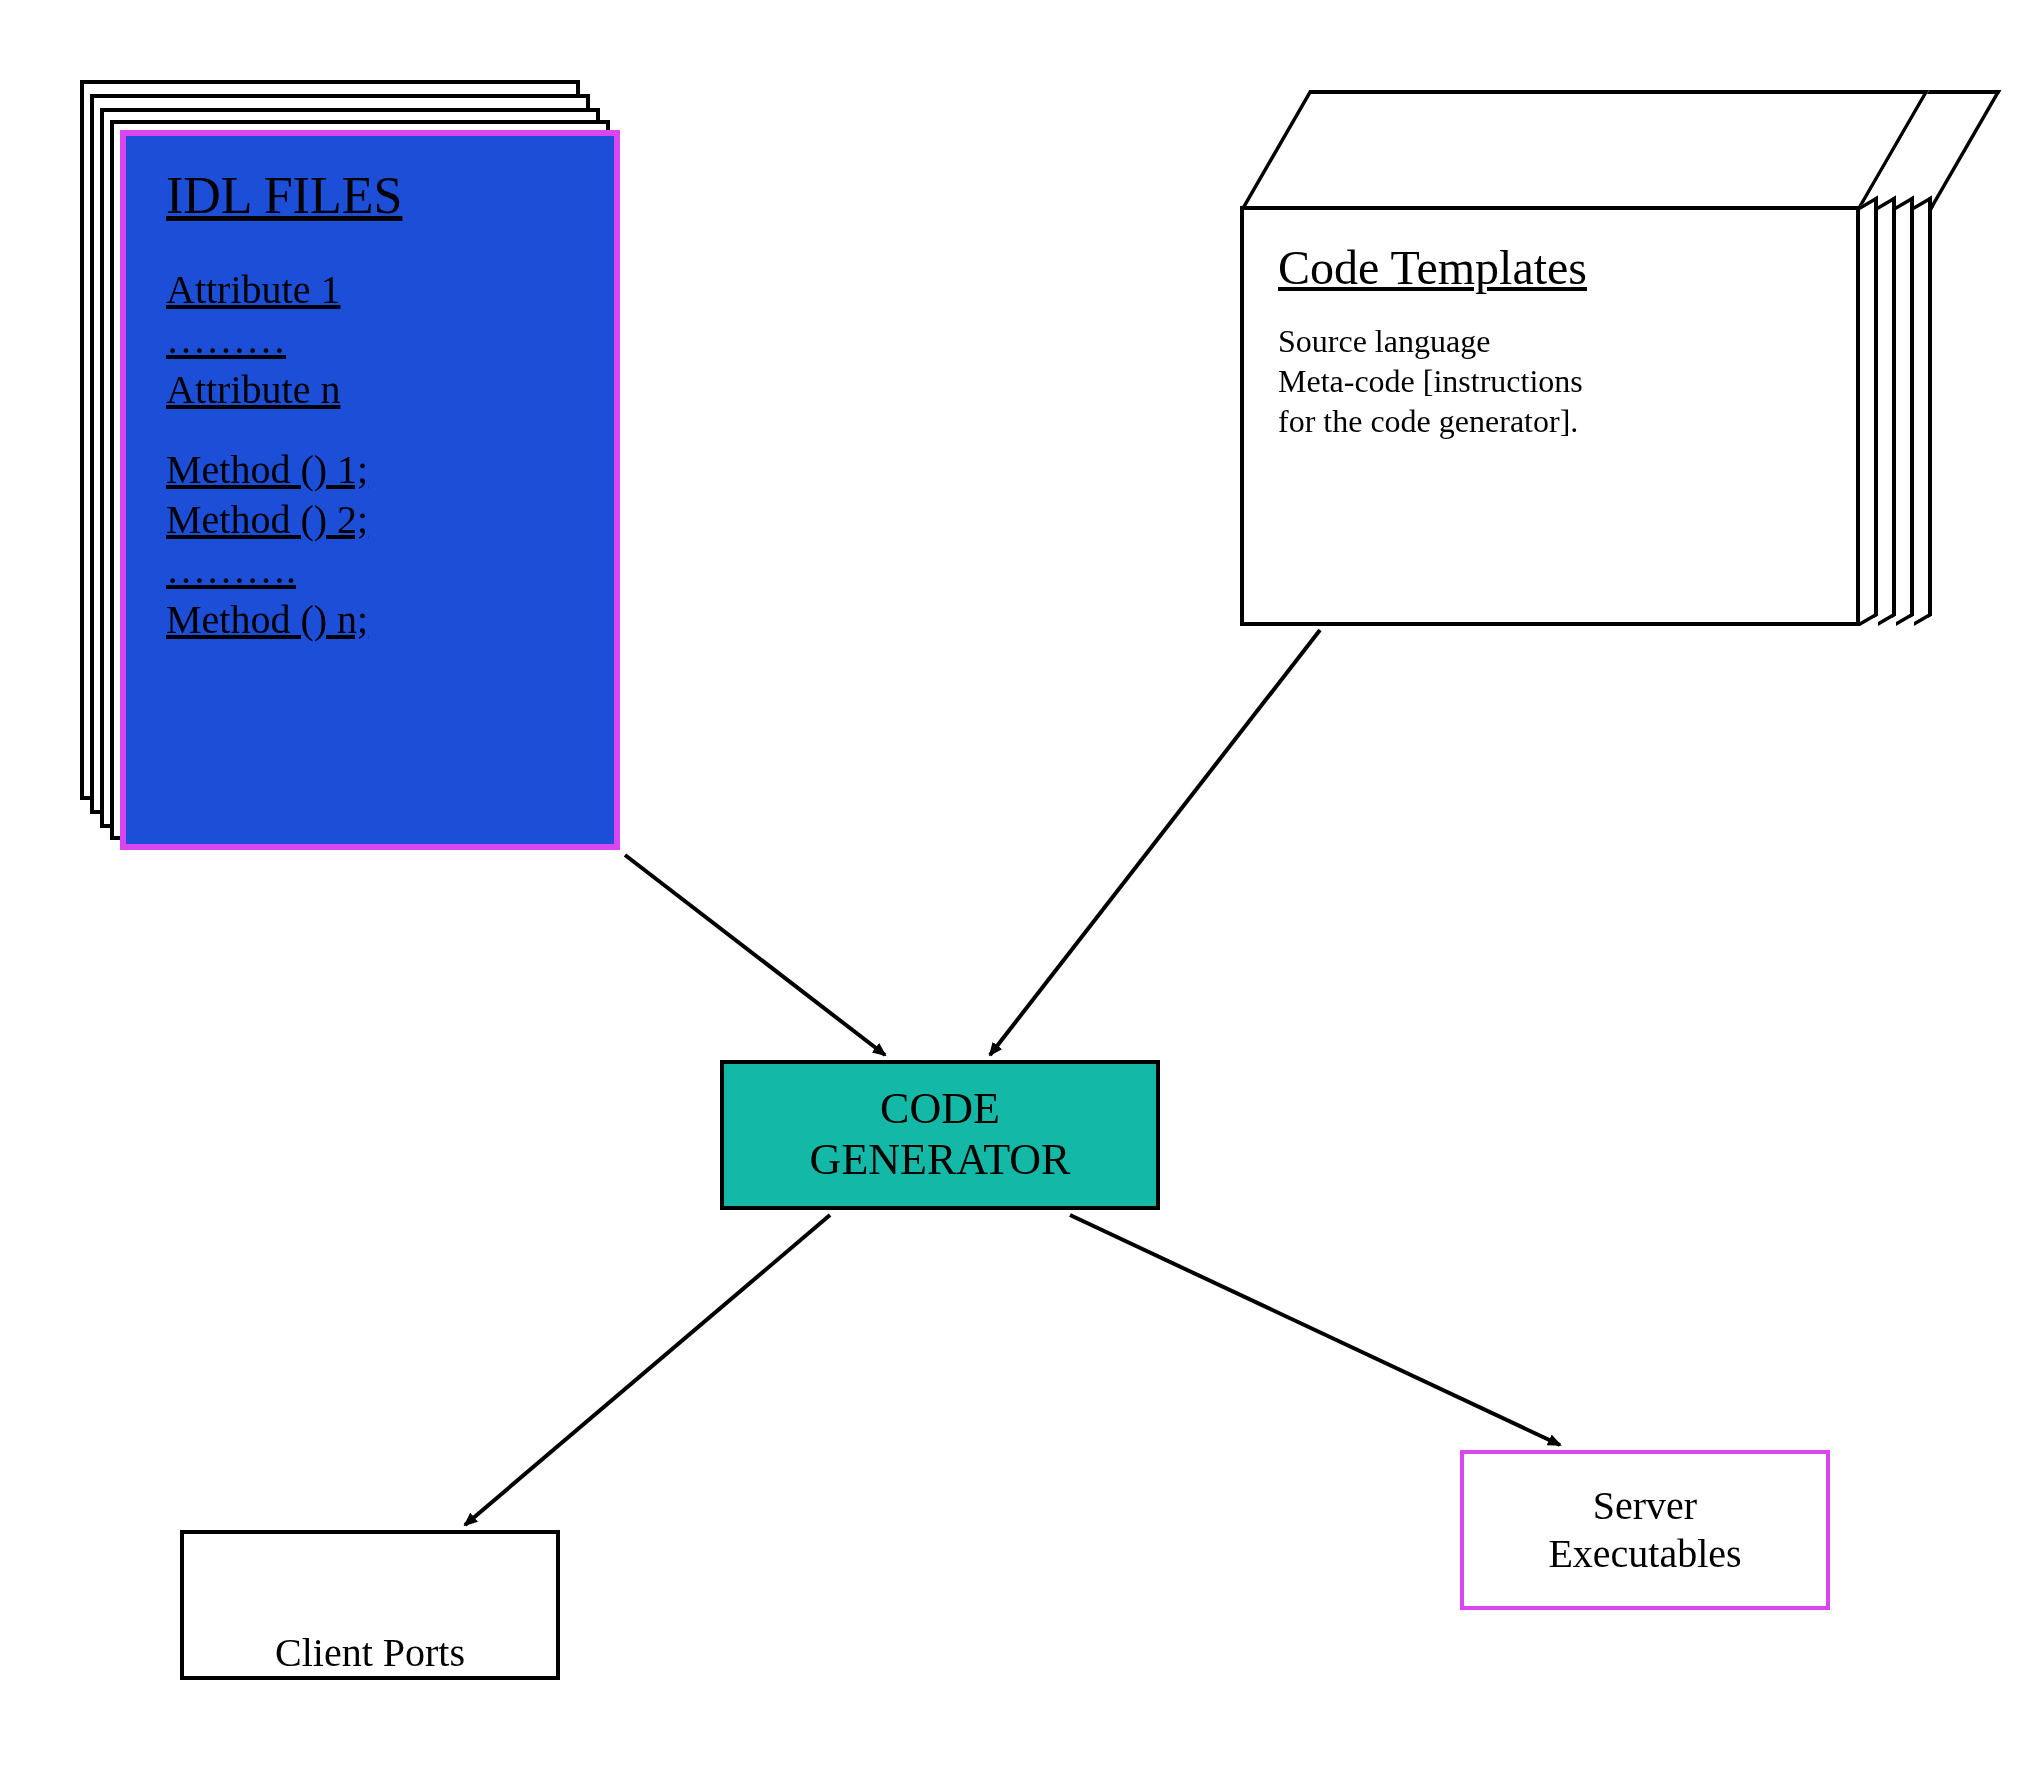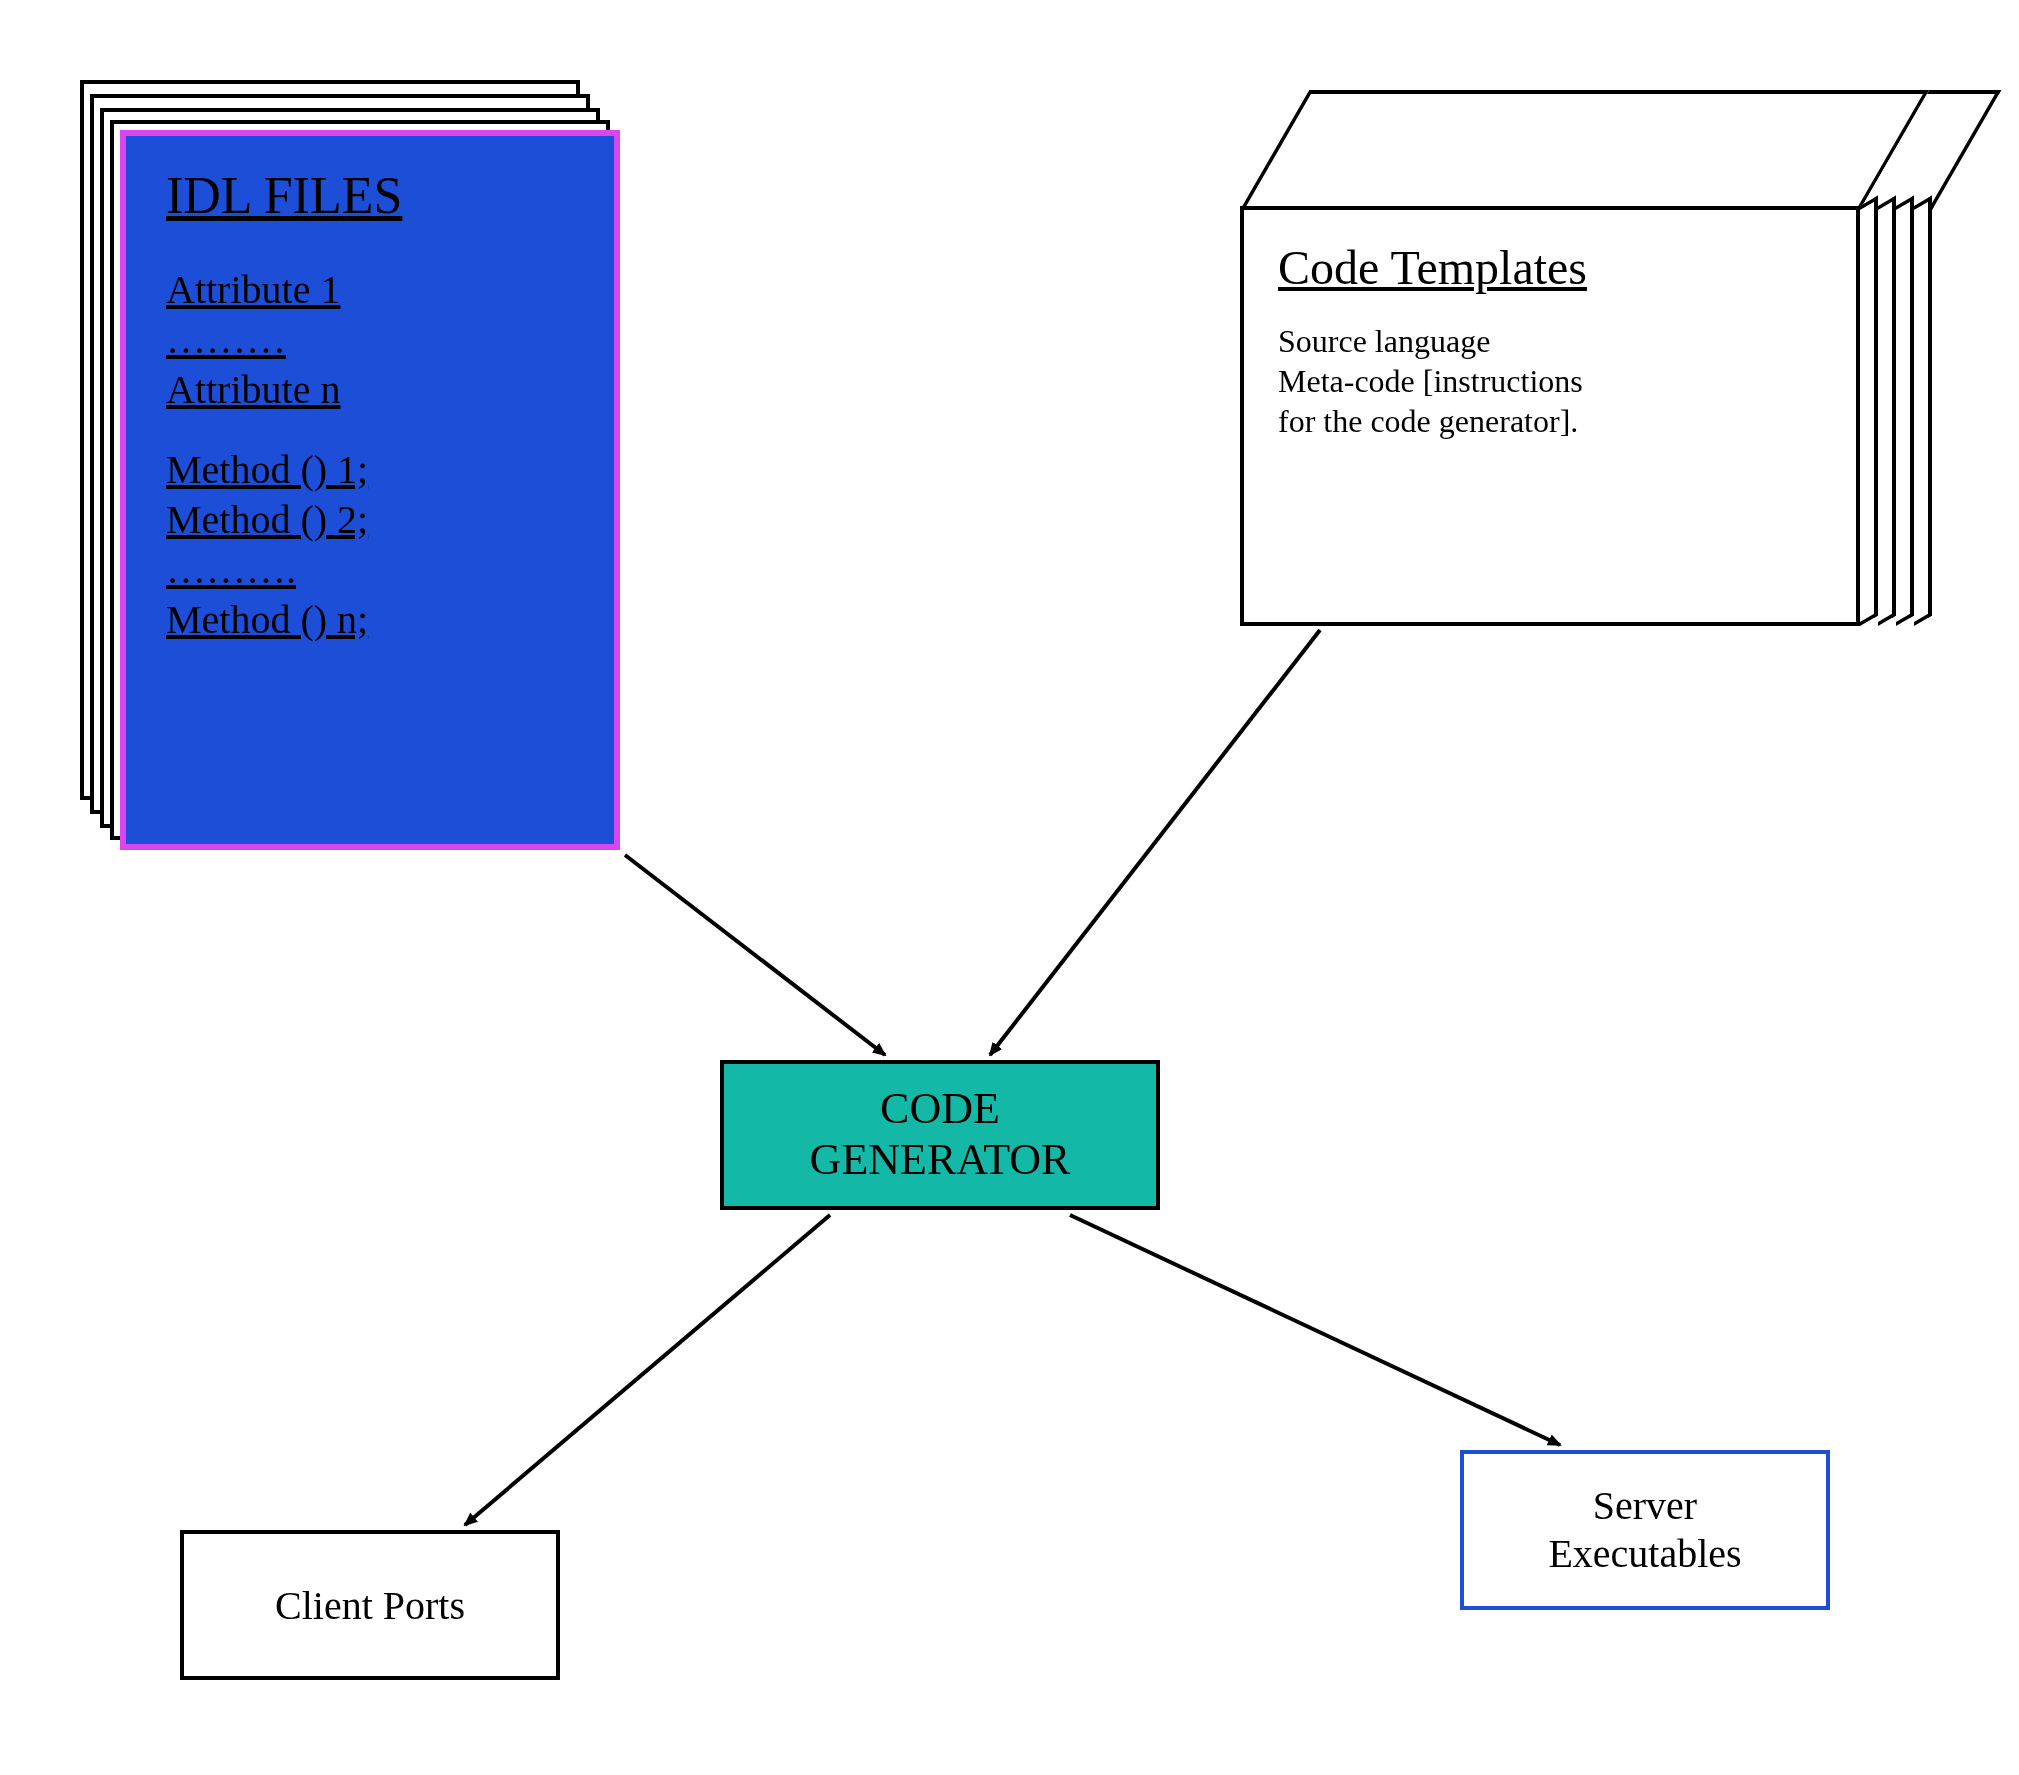--- a/index.html
+++ b/index.html
@@ -140,33 +140,33 @@
   
   .client-box {
     position: absolute;
     left: 180px;
     top: 1530px;
     width: 380px;
     height: 150px;
     border: 4px solid #000;
     background: #fff;
     display: flex;
-    align-items: center;
+    align-items: flex-end;
     justify-content: center;
   }
   .client-line { font-size: 40px; white-space: nowrap; }
 
   
   .server-box {
     position: absolute;
     left: 1460px;
     top: 1450px;
     width: 370px;
     height: 160px;
-    border: 4px solid #1d4ed8;
+    border: 4px solid #d946ef;
     background: #fff;
     display: flex;
     flex-direction: column;
     align-items: center;
     justify-content: center;
   }
   .server-line { font-size: 40px; line-height: 1.2; white-space: nowrap; }
 
   
   svg.arrows {

